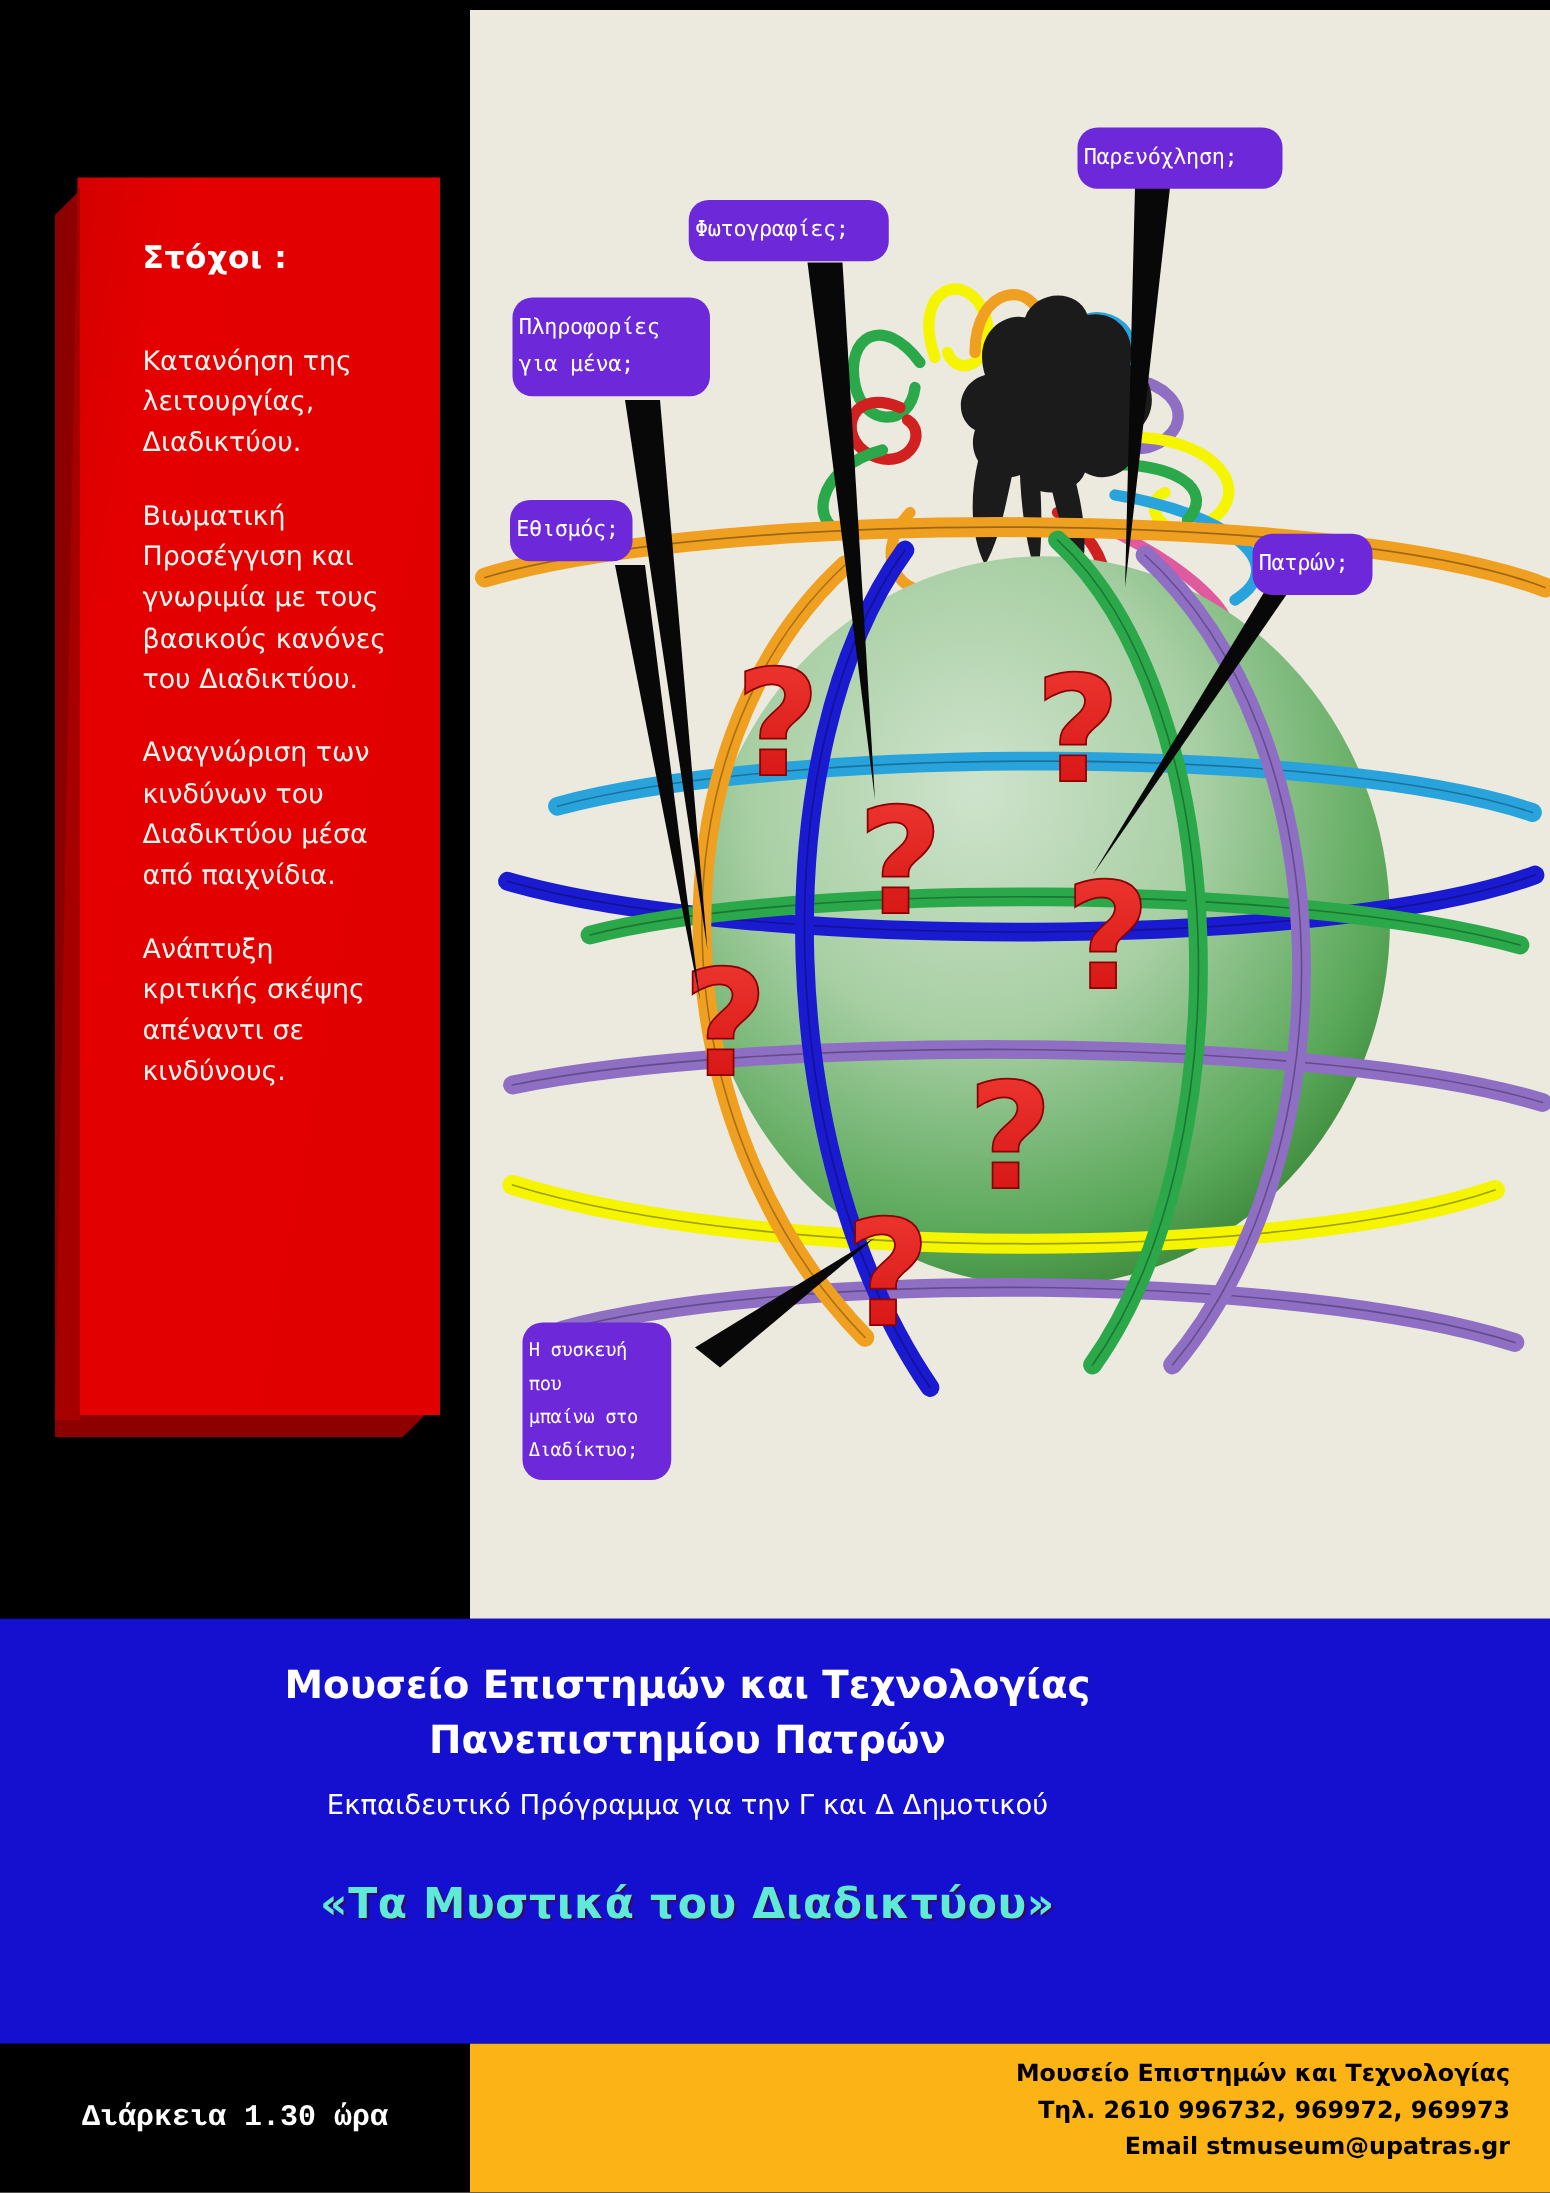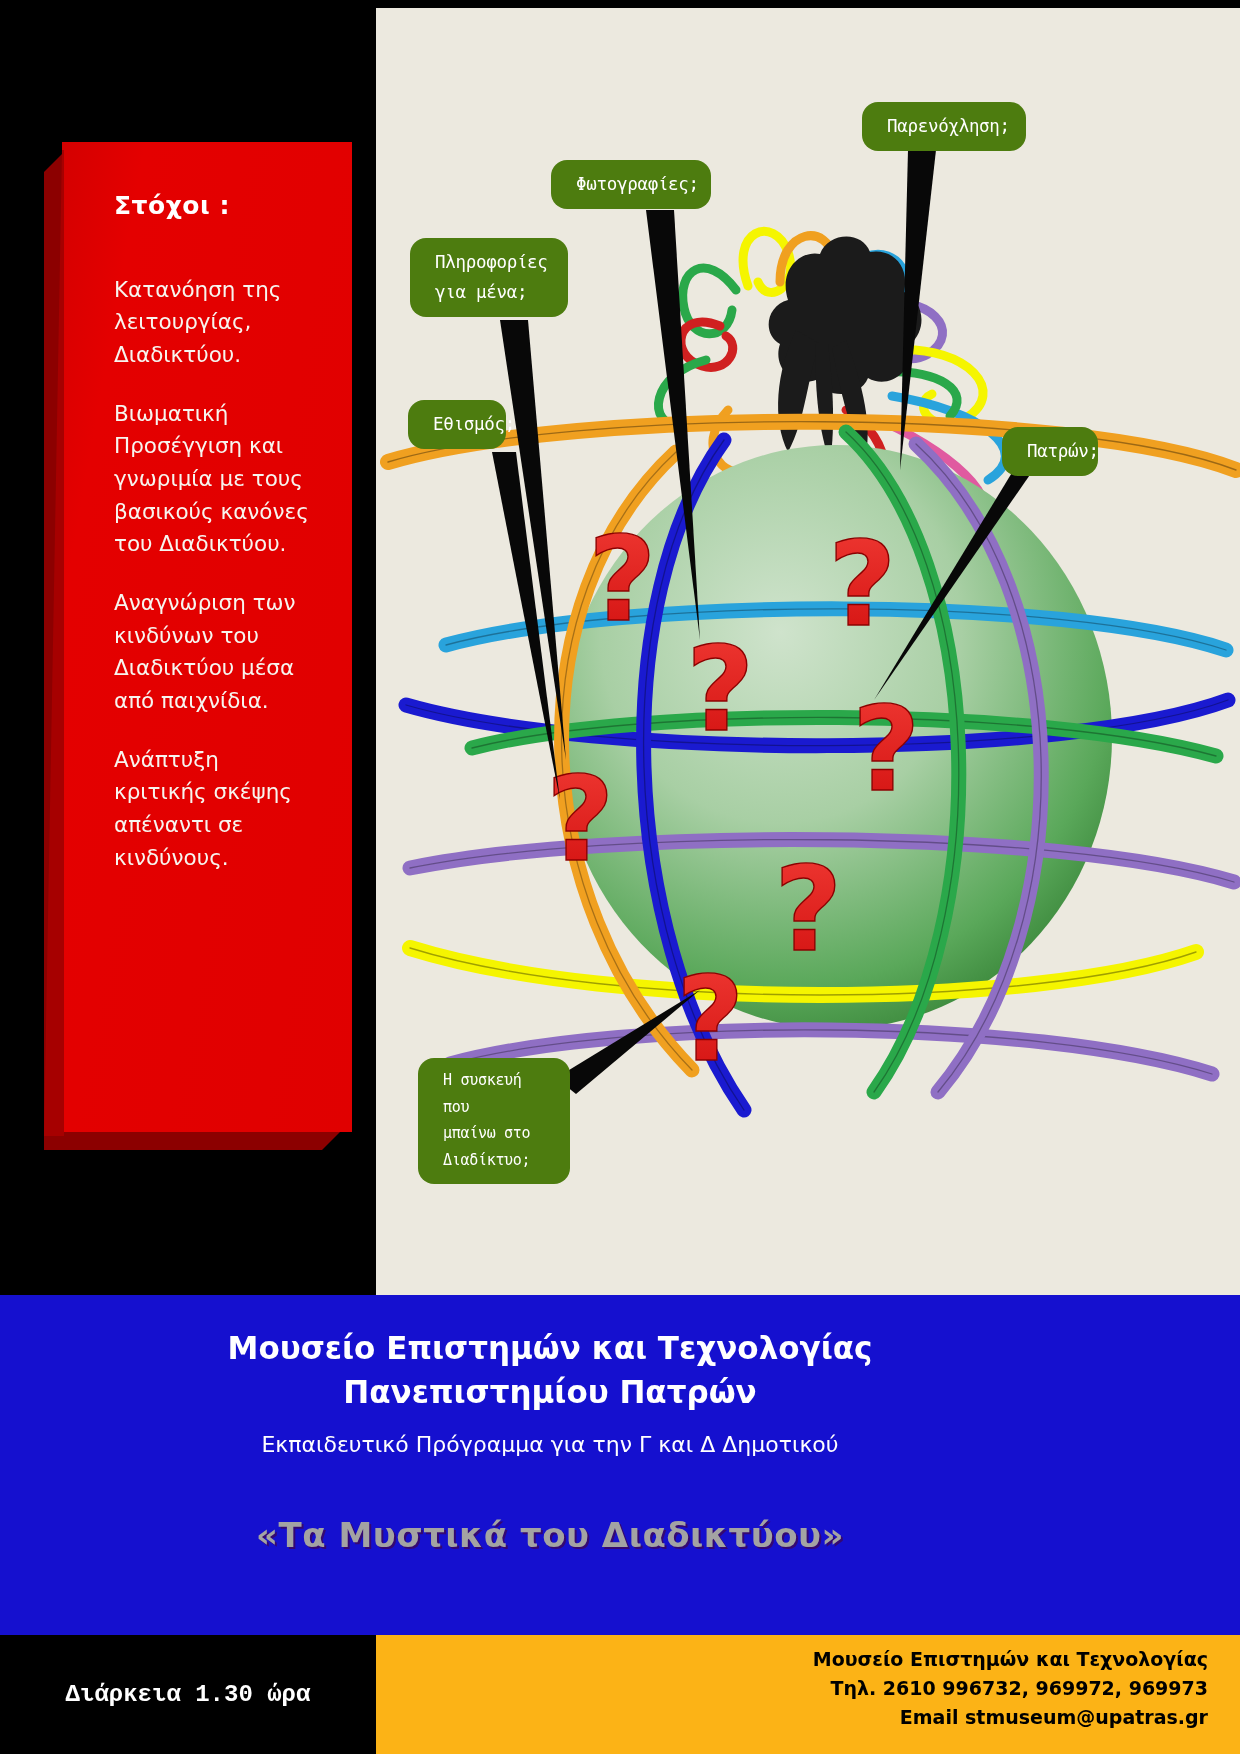--- a/index.html
+++ b/index.html
@@ -44,39 +44,39 @@
     color:#f7f5ef;font-size:21.5px;line-height:1.52;margin:0 0 26px 0;
     font-family:"DejaVu Sans", sans-serif;font-weight:400;
   }
 
   
   .globe-wrap{position:absolute;left:376px;top:0;width:864px;height:1295px;}
   .globe-svg{position:absolute;left:0;top:0;}
 
   
   .bub{
-    position:absolute;background:#4d7c0f;color:#ffffff;border-radius:16px;
+    position:absolute;background:#6d28d9;color:#ffffff;border-radius:16px;
     font-family:"DejaVu Sans Mono", monospace;
-    font-size:17.5px;line-height:1.72;padding:9px 15px 10px 25px;
+    font-size:17.5px;line-height:1.72;padding:9px 15px 10px 5px;
     box-sizing:border-box;z-index:40;white-space:pre-line;letter-spacing:-0.3px;
   }
 
   
   .blue-band{position:absolute;left:0;top:1295px;width:1240px;height:340px;background:#1510cf;}
   .blue-inner{position:absolute;left:0;top:0;width:1100px;text-align:center;}
   .mus-title{
     color:#ffffff;font-weight:bold;font-size:31px;line-height:1.28;margin:0;
     padding-top:34px;font-family:"DejaVu Sans", sans-serif;
   }
   .mus-sub{
     color:#ffffff;font-size:22px;margin:0;padding-top:20px;
     font-family:"DejaVu Sans", sans-serif;font-weight:400;
   }
   .mus-prog{
-    color:#a3a3a3;font-weight:bold;font-size:34px;margin:16px;padding-top:42px;
+    color:#5eead4;font-weight:bold;font-size:34px;margin:4px;padding-top:42px;
     letter-spacing:0.5px;font-family:"DejaVu Sans", sans-serif;
     text-shadow:2px 2px 0 rgba(90,0,0,0.45);
   }
 
   
   .bottom-black{position:absolute;left:0;top:1635px;width:376px;height:119px;background:#000;}
   .duration{
     position:absolute;left:0;top:1635px;width:376px;height:119px;
     display:flex;align-items:center;justify-content:center;
     color:#ffffff;font-weight:bold;font-size:24px;
@@ -204,21 +204,21 @@
 
   <div class="bub" style="left:551px;top:160px;width:160px;">Φωτογραφίες;</div>
 
   <div class="bub" style="left:410px;top:238px;width:158px;">Πληροφορίες
 για μένα;</div>
 
   <div class="bub" style="left:408px;top:400px;width:98px;">Εθισμός;</div>
 
   <div class="bub" style="left:1002px;top:427px;width:96px;">Πατρών;</div>
 
-  <div class="bub" style="left:418px;top:1058px;width:152px;font-size:15px;line-height:1.78;">Η συσκευή που
+  <div class="bub" style="left:418px;top:1058px;width:119px;font-size:15px;line-height:1.78;">Η συσκευή που
 μπαίνω  στο
 Διαδίκτυο;</div>
 
   <div class="red-shadow"></div>
   <div class="red-panel">
     <div class="red-inner">
       <div class="obj-title">Στόχοι :</div>
       <p class="obj-item">Κατανόηση της λειτουργίας, Διαδικτύου.</p>
       <p class="obj-item">Βιωματική Προσέγγιση και γνωριμία με τους βασικούς κανόνες του Διαδικτύου.</p>
       <p class="obj-item">Αναγνώριση των  κινδύνων του Διαδικτύου μέσα από παιχνίδια.</p>

